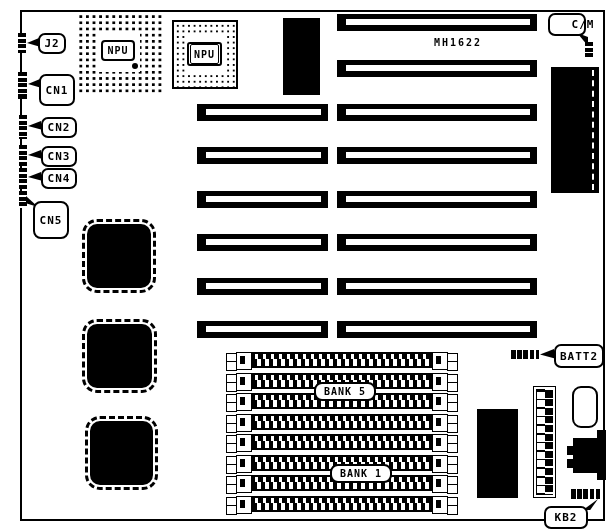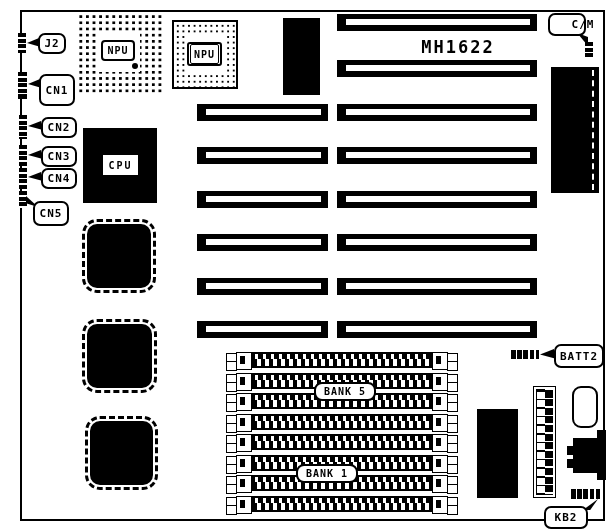--- a/index.html
+++ b/index.html
@@ -48,21 +48,21 @@
   .bank-label{border:2px solid #000;border-radius:8px;background:#fff;z-index:7;
     display:flex;align-items:center;justify-content:center;font-weight:bold;font-size:10px;letter-spacing:1px;}
   
   .pwrconn{border:1px solid #000;background:#fff;z-index:3;}
   .pwrconn>i.l{position:absolute;left:2px;top:2px;bottom:2px;width:8px;background:
      repeating-linear-gradient(to bottom,#000 0 1.5px,#fff 1.5px 8.6px);border:1px solid #000;}
   .pwrconn>i.r{position:absolute;right:2px;top:2px;bottom:2px;width:8px;background:
      repeating-linear-gradient(to bottom,#fff 0 1.5px,#000 1.5px 8.6px);}
   .crystal{border:2px solid #000;border-radius:9px;background:#fff;}
   .dash{position:absolute;top:3px;bottom:3px;right:5px;width:0;border-left:2px dashed #fff;}
-  .title-text{font-weight:bold;font-size:17px;letter-spacing:2px;z-index:3;}
+  .title-text{font-weight:bold;font-size:10px;letter-spacing:2px;z-index:3;}
   .cpu-label{background:#fff;display:flex;align-items:center;justify-content:center;
              font-weight:bold;font-size:10px;letter-spacing:2px;}
 </style>
 </head>
 <body>
 
 <div id="screen">
 
   <div class="abs board" style="left:20px;top:10px;width:585px;height:511px;"></div>
 
@@ -83,40 +83,37 @@
   <div class="abs vheader" style="left:19px;top:145px;width:8px;height:21px;"></div>
   <div class="abs ptr ptr-l" style="left:28px;top:150px;width:13px;height:10px;"></div>
   <div class="abs callout" style="left:41px;top:146px;width:36px;height:21px;">CN3</div>
 
   <div class="abs vheader" style="left:19px;top:168px;width:8px;height:21px;"></div>
   <div class="abs ptr ptr-l" style="left:28px;top:172px;width:13px;height:10px;"></div>
   <div class="abs callout" style="left:41px;top:168px;width:36px;height:21px;">CN4</div>
 
   <div class="abs vheader" style="left:19px;top:191px;width:8px;height:17px;"></div>
   <div class="abs ptr ptr-ul" style="left:26px;top:196px;width:12px;height:11px;"></div>
-  <div class="abs callout" style="left:33px;top:201px;width:36px;height:25px;">CN5</div>
+  <div class="abs callout" style="left:33px;top:201px;width:36px;height:38px;border-radius:8px;">CN5</div>
 
   <div class="abs dotgrid" style="left:76px;top:12px;width:86px;height:81px;">
     <div class="abs" style="left:22px;top:20px;width:42px;height:40px;background:#fff;">
       <div class="abs npu-box" style="left:3px;top:8px;width:34px;height:21px;">NPU</div>
       <div class="abs" style="right:2px;bottom:3px;width:6px;height:6px;background:#000;border-radius:50%;"></div>
     </div>
   </div>
 
   <div class="abs dotgrid2" style="left:172px;top:20px;width:66px;height:69px;border:2px solid #000;">
     <div class="abs" style="left:11px;top:13px;width:40px;height:38px;background:#fff;">
       <div class="abs npu-box" style="left:2px;top:7px;width:35px;height:24px;padding:1px;border-radius:3px;">
         <span class="npu-inner">NPU</span>
       </div>
     </div>
   </div>
 
-  <div class="abs blk" style="left:83px;top:128px;width:74px;height:75px;">
-    <div class="abs cpu-label" style="left:20px;top:27px;width:35px;height:20px;">CPU</div>
-  </div>
 
   <div class="abs blk" style="left:283px;top:18px;width:37px;height:77px;"></div>
 
   <div class="abs qfp" style="left:87px;top:224px;width:64px;height:64px;"></div>
   <div class="abs qfp" style="left:87px;top:324px;width:65px;height:64px;"></div>
   <div class="abs qfp" style="left:90px;top:421px;width:63px;height:64px;"></div>
 
   <div class="abs slot" style="left:337px;top:14px;width:200px;height:17px;">
       <i></i>
     </div>
@@ -224,21 +221,21 @@
   </div>
   <div class="abs simm" style="left:226px;top:496px;width:232px;height:18px;">
     <span class="simm-endsq" style="left:0;"></span>
       <span class="simm-latch" style="left:10px;"></span>
     <span class="simm-strip"></span>
     <span class="simm-latch" style="right:10px;"></span>
       <span class="simm-endsq" style="right:0;"></span>
   </div>
 
   <div class="abs bank-label" style="left:314px;top:382px;width:62px;height:19px;">BANK 5</div>
-  <div class="abs bank-label" style="left:296px;top:464px;width:62px;height:19px;">BANK 1</div>
+  <div class="abs bank-label" style="left:330px;top:464px;width:62px;height:19px;">BANK 1</div>
 
   <div class="abs blk" style="left:477px;top:409px;width:41px;height:89px;"></div>
 
   <div class="abs pwrconn" style="left:533px;top:386px;width:23px;height:112px;">
       <i class="l"></i>
       <i class="r"></i>
     </div>
 
   <div class="abs crystal" style="left:572px;top:386px;width:26px;height:42px;"></div>
 

